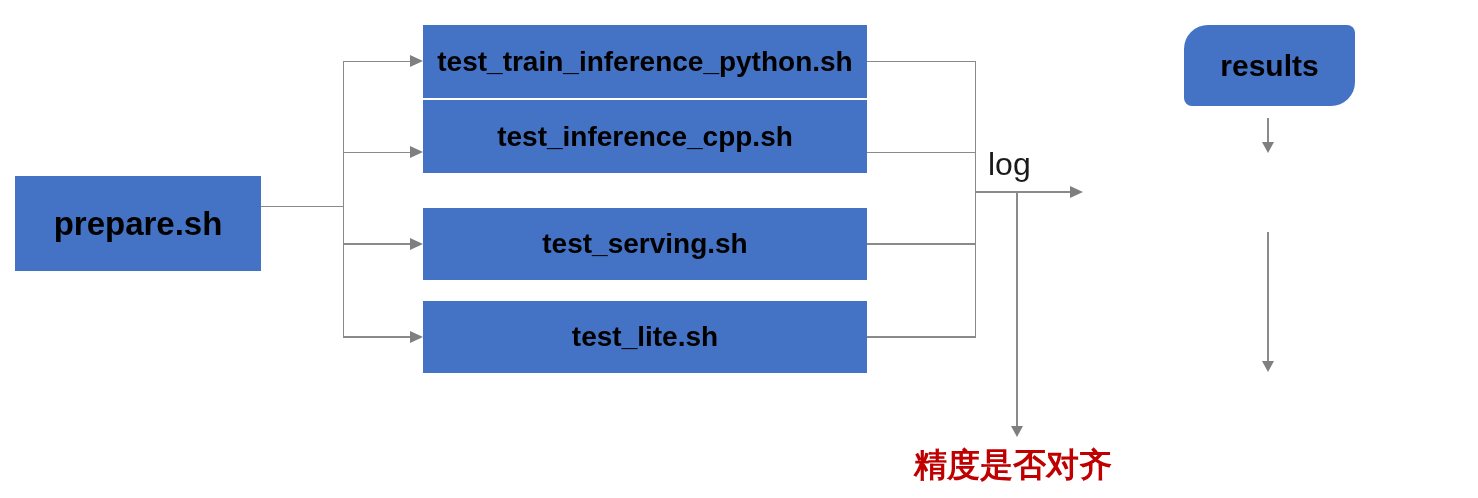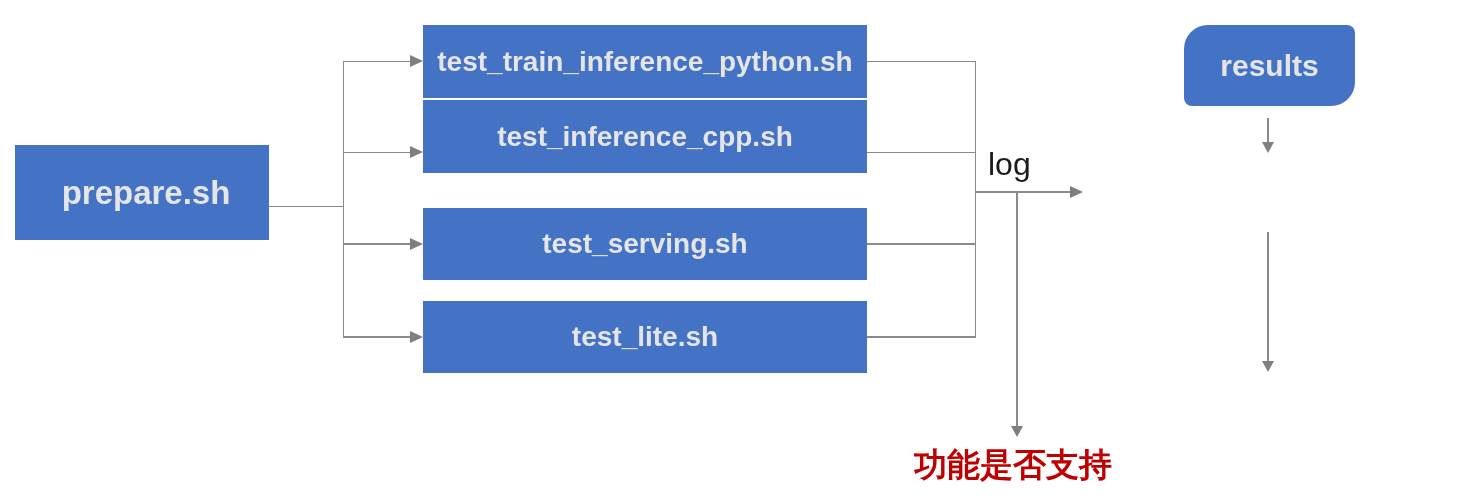--- a/index.html
+++ b/index.html
@@ -7,29 +7,29 @@
     position: relative;
     width: 1478px;
     height: 498px;
     background: #ffffff;
     font-family: "Liberation Sans", "DejaVu Sans", sans-serif;
     overflow: hidden;
   }
   .node {
     position: absolute;
     background: #4472C4;
-    color: #e5e5e5;
+    color: #000000;
     font-weight: bold;
     display: flex;
     align-items: center;
     justify-content: center;
     text-align: center;
     white-space: nowrap;
   }
-  .node-prepare { left: 15px;  top: 145px; width: 246px; height: 95px; font-size: 33px; padding-left: 8px; }
+  .node-prepare { left: 15px;  top: 176px; width: 246px; height: 95px; font-size: 33px; }
   .node-test-0  { left: 423px; top: 25px;  width: 444px; height: 73px; font-size: 28px; }
   .node-test-1  { left: 423px; top: 100px; width: 444px; height: 73px; font-size: 28px; }
   .node-test-2  { left: 423px; top: 208px; width: 444px; height: 72px; font-size: 28px; }
   .node-test-3  { left: 423px; top: 301px; width: 444px; height: 72px; font-size: 28px; }
   .node-compare { left: 1083px; top: 153px; width: 374px; height: 79px; font-size: 33px; }
   .node-results {
     left: 1184px; top: 25px; width: 171px; height: 81px; font-size: 30px;
     border-radius: 24px 8px 24px 8px;
   }
   .line { position: absolute; background: #8a8a8a; }
@@ -106,16 +106,16 @@
 
   <div class="node node-test-1">test_inference_cpp.sh</div>
 
   <div class="node node-test-3">test_lite.sh</div>
 
   <div class="node node-test-2">test_serving.sh</div>
 
   <div class="node node-results">results</div>
 
 
-  <div class="annotation" style="left:914px; top:443px;">功能是否支持</div>
+  <div class="annotation" style="left:914px; top:443px;">精度是否对齐</div>
 
 
 </div>
 
 </body></html>

